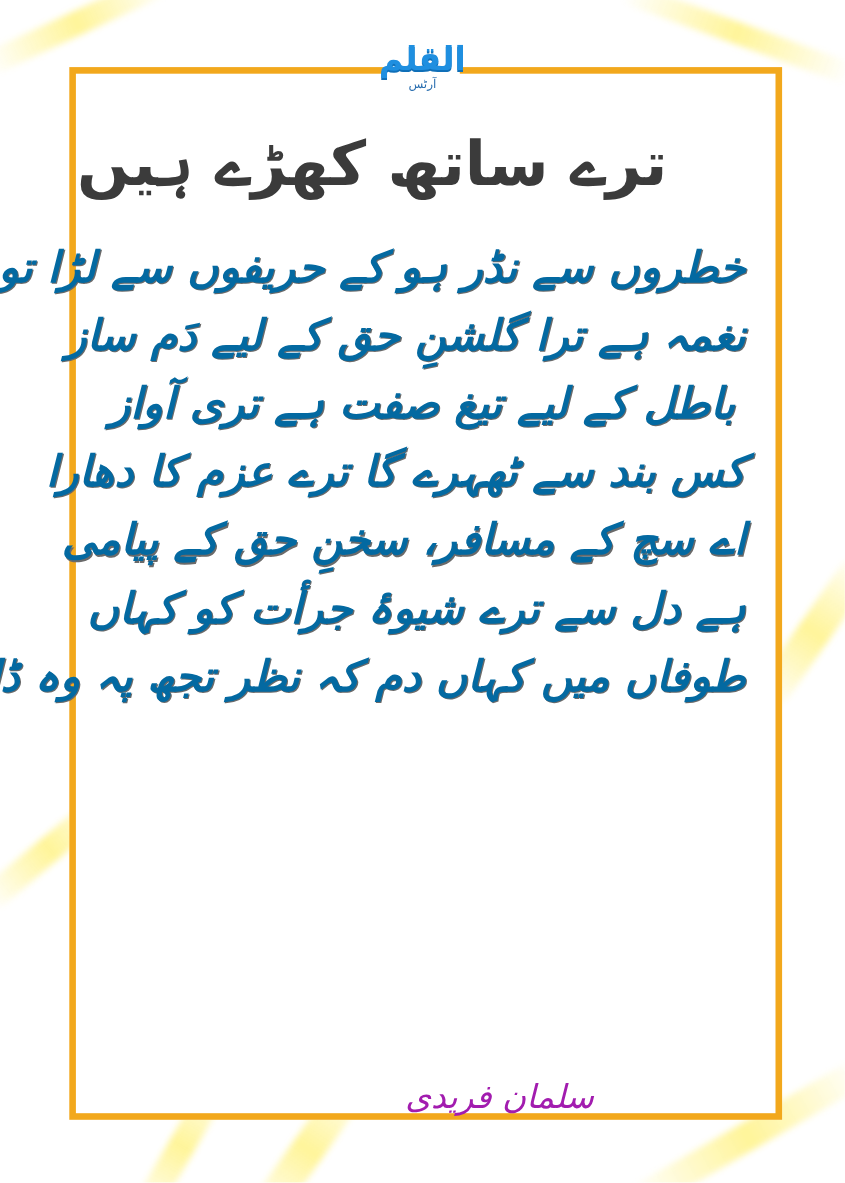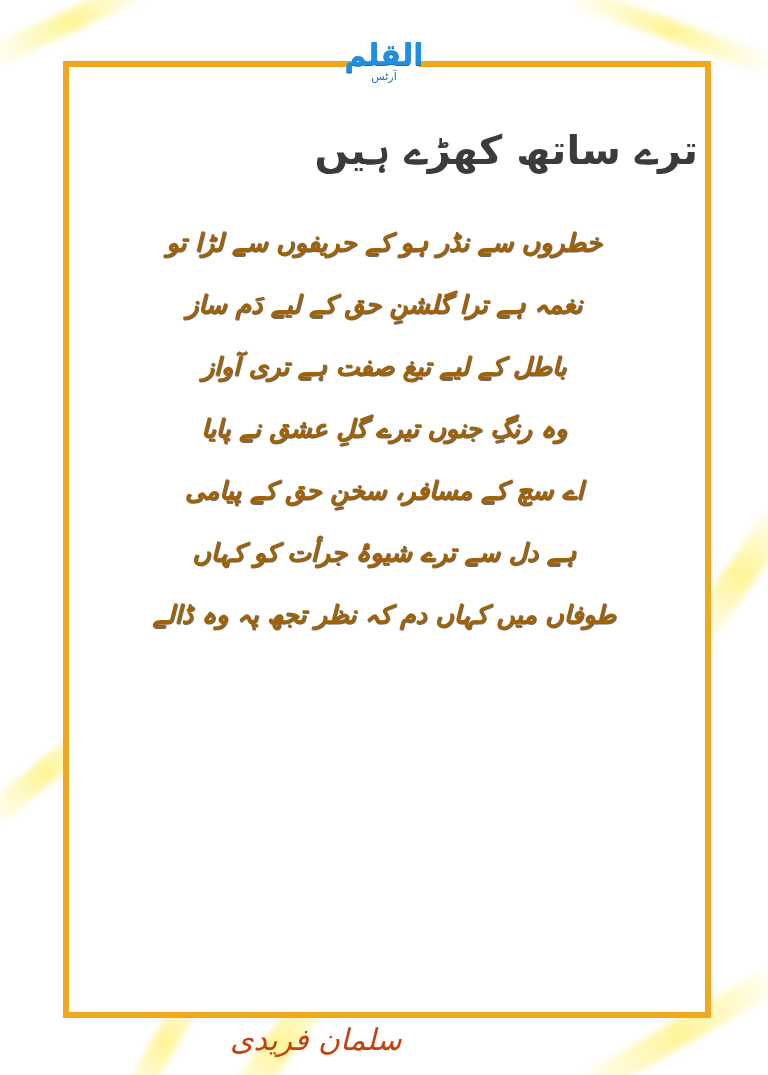--- a/index.html
+++ b/index.html
@@ -27,40 +27,40 @@
   .logo-main {
     font-family: "DejaVu Sans", sans-serif; font-weight: bold; font-size: 30px;
     color: #1f8fe0; line-height: 32px; direction: rtl;
     text-shadow: 0 1px 0 #0f6fb8;
   }
   .logo-sub {
     font-family: "DejaVu Sans", sans-serif; font-size: 11px; color: #2b6fb0;
     line-height: 12px; direction: rtl;
   }
   .title {
-    position: absolute; left: 70px; width: 628px; top: 118px; text-align: right;
+    position: absolute; left: 70px; width: 628px; top: 118px; text-align: left;
     direction: rtl;
     font-family: "DejaVu Sans", sans-serif; font-weight: bold;
-    font-size: 40px; color: #3b3b3b; line-height: 64px;
+    font-size: 56px; color: #3b3b3b; line-height: 64px;
   }
   .poem {
     position: absolute; left: 90px; width: 588px; top: 212px;
     direction: rtl; text-align: center;
   }
   .verse {
     font-family: "DejaVu Serif", serif; font-weight: bold; font-style: italic;
-    font-size: 25px; color: #a16207; line-height: 62px; height: 62px;
+    font-size: 39px; color: #0369a1; line-height: 62px; height: 62px;
     white-space: nowrap;
     text-shadow: 1px 1px 0 #6a6a6a;
   }
   .signature {
-    position: absolute; left: 230px; width: 310px; top: 1018px;
-    direction: rtl; text-align: left;
+    position: absolute; left: 230px; width: 310px; top: 976px;
+    direction: rtl; text-align: right;
     font-family: "DejaVu Serif", serif; font-style: italic;
-    font-size: 30px; color: #c2410c; line-height: 44px;
+    font-size: 30px; color: #a21caf; line-height: 44px;
     letter-spacing: 2px;
   }
 </style>
 </head>
 <body>
 
 <div class="bg-stroke" style="left:-20px; top:10px; width:180px; height:22px; transform:rotate(-25deg);"></div>
 <div class="bg-stroke" style="left:560px; top:20px; width:220px; height:20px; transform:rotate(20deg);"></div>
 <div class="bg-stroke" style="left:660px; top:560px; width:160px; height:30px; transform:rotate(-55deg);"></div>
 <div class="bg-stroke" style="left:-30px; top:760px; width:150px; height:24px; transform:rotate(-40deg);"></div>
@@ -74,19 +74,19 @@
   <div class="logo-main">القلم</div>
   <div class="logo-sub">آرٹس</div>
 </div>
 
 <div class="title">ترے ساتھ کھڑے ہیں</div>
 
 <div class="poem">
   <div class="verse">خطروں سے نڈر ہو کے حریفوں سے لڑا تو</div>
   <div class="verse">نغمہ ہے ترا گلشنِ حق کے لیے دَم ساز</div>
   <div class="verse">باطل کے لیے تیغ صفت ہے تری آواز</div>
-  <div class="verse">وہ رنگِ جنوں تیرے گلِ عشق نے پایا</div>
+  <div class="verse">کس بند سے ٹھہرے گا ترے عزم کا دھارا</div>
   <div class="verse">اے سچ کے مسافر، سخنِ حق کے پیامی</div>
   <div class="verse">ہے دل سے ترے شیوۂ جرأت کو کہاں</div>
   <div class="verse">طوفاں میں کہاں دم کہ نظر تجھ پہ وہ ڈالے</div>
 </div>
 
 <div class="signature">سلمان فریدی</div>
 
 </body></html>

